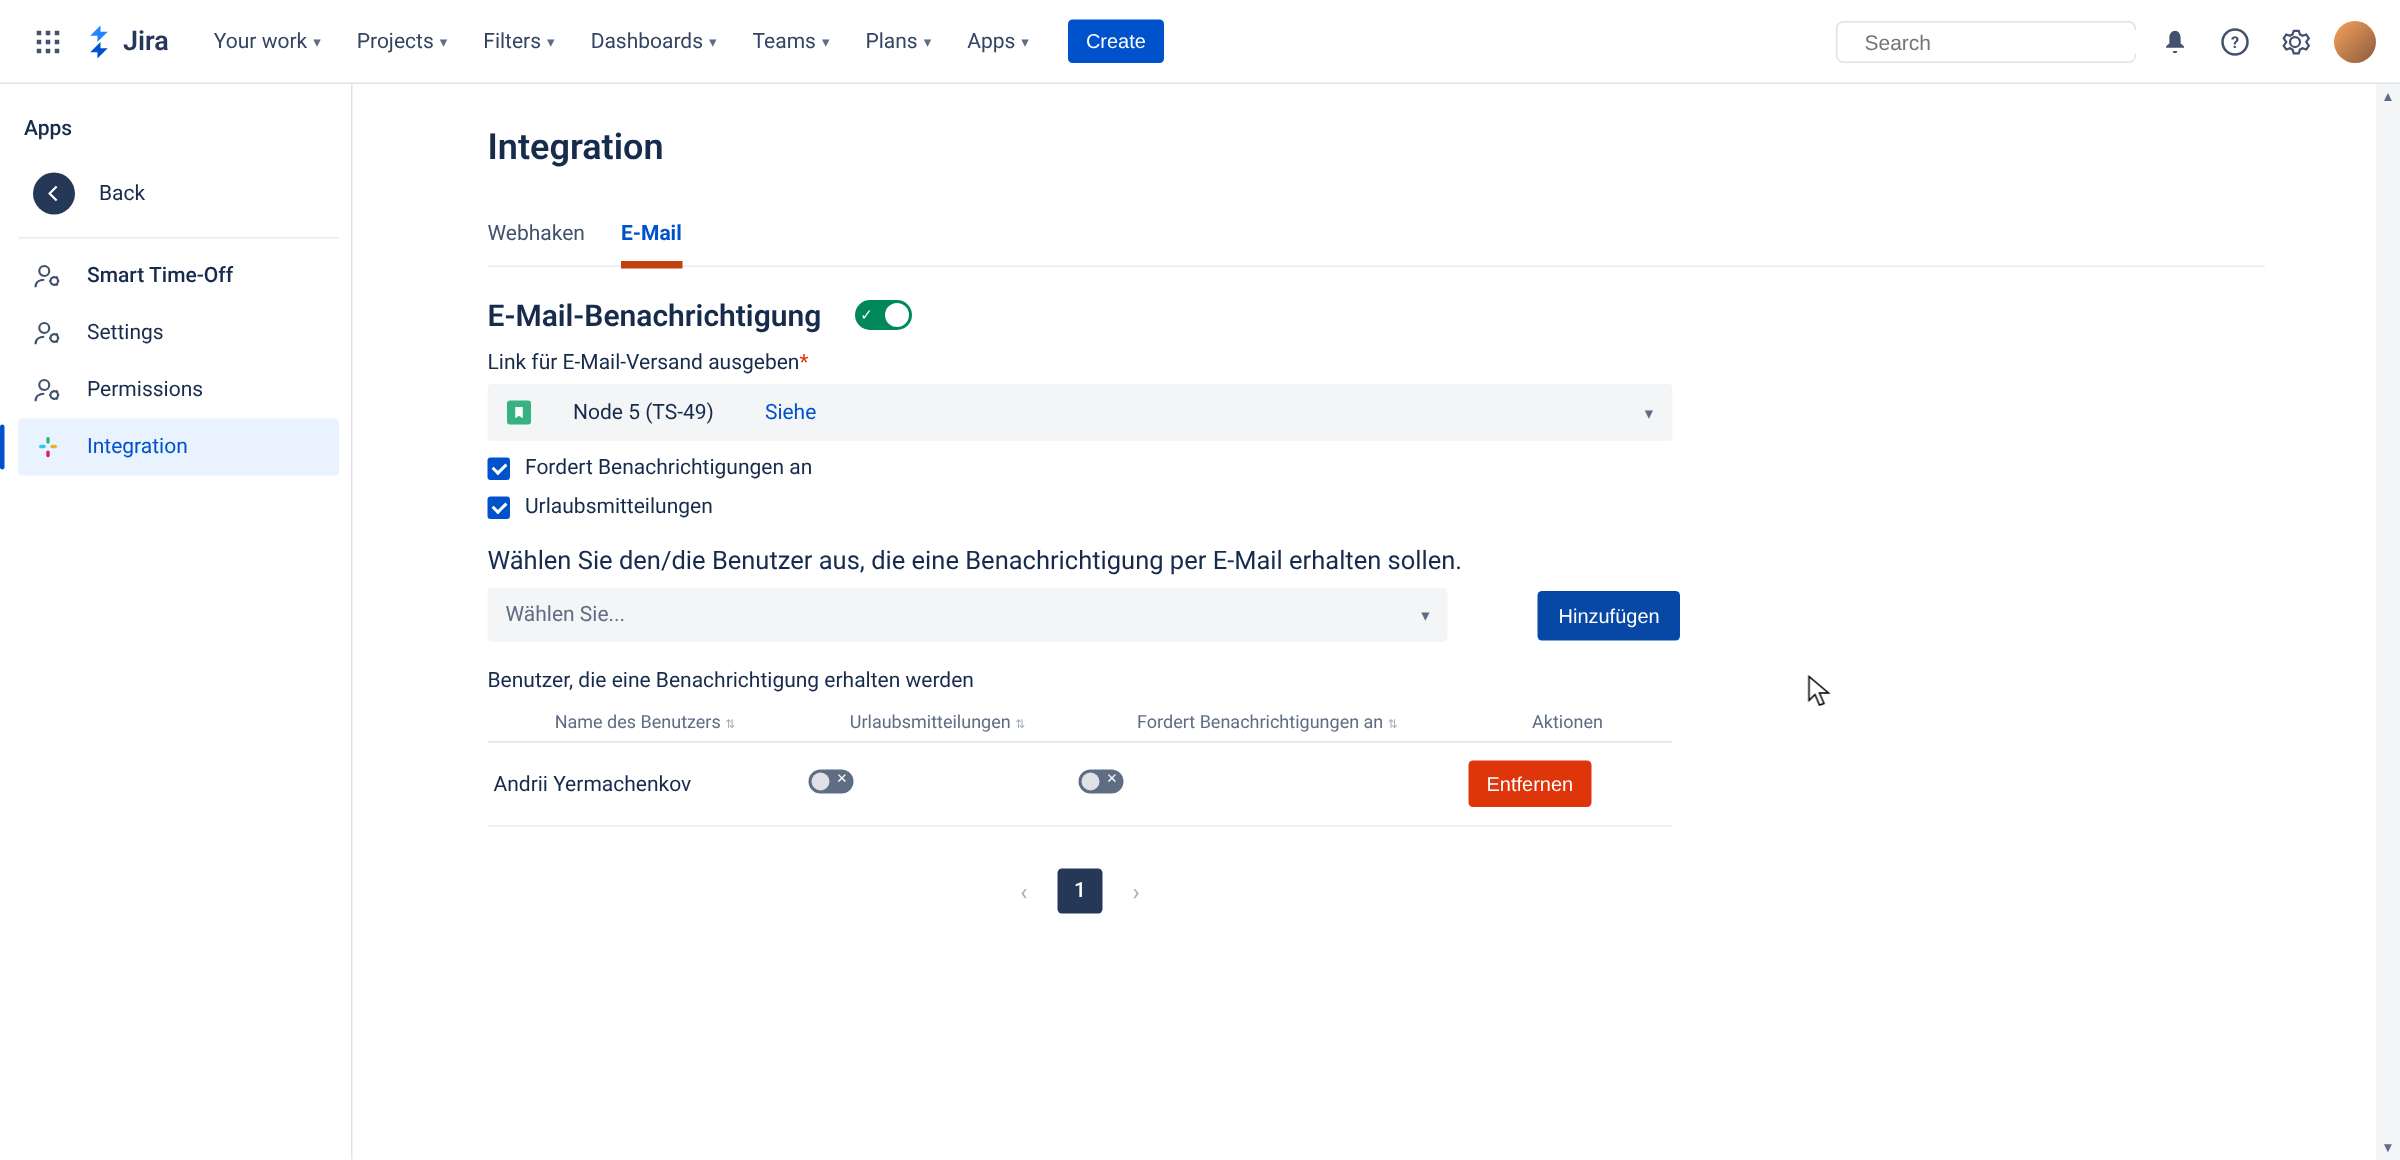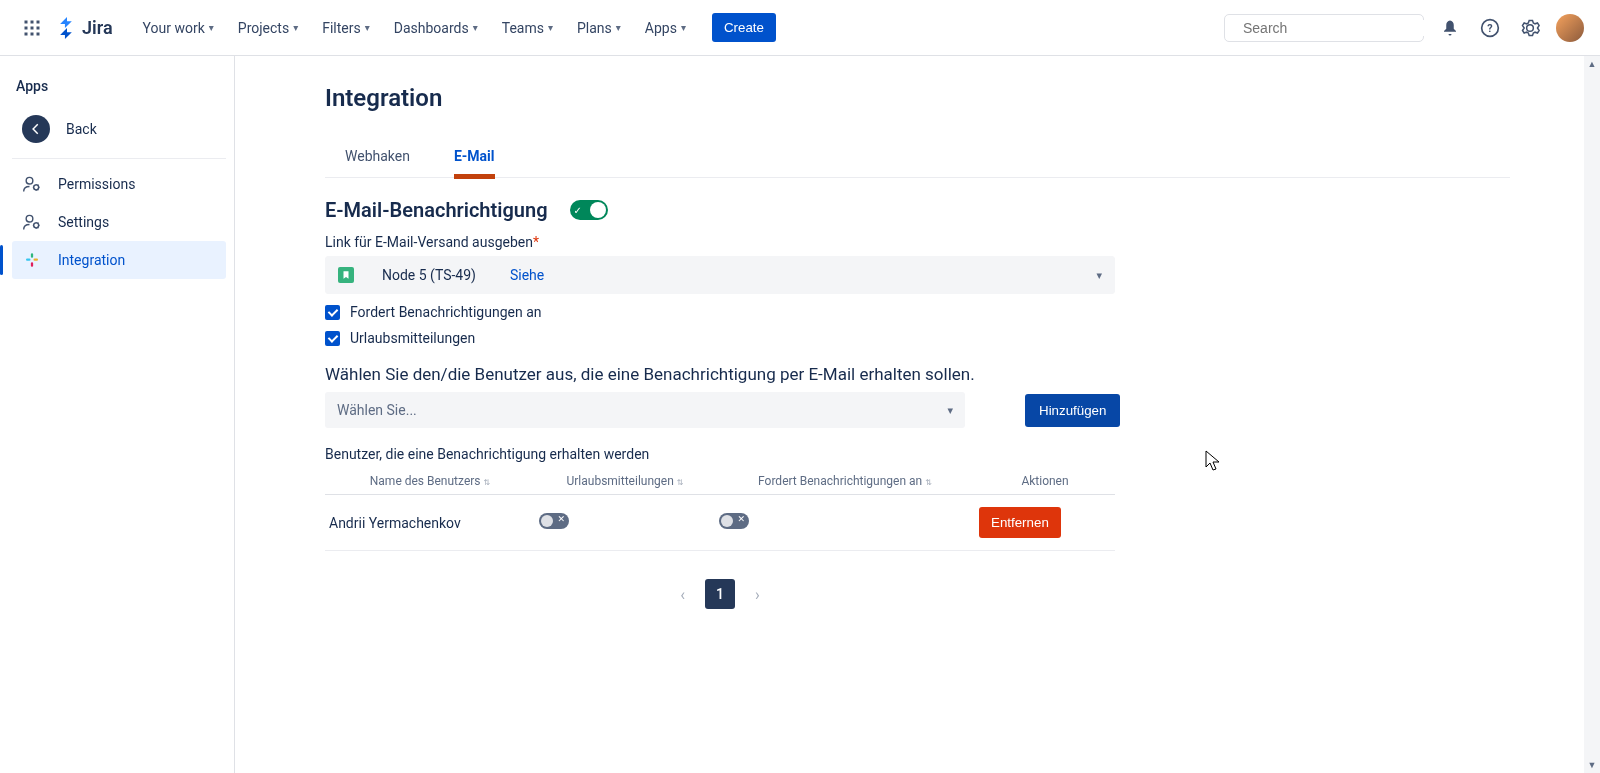--- a/index.html
+++ b/index.html
@@ -27,21 +27,21 @@
   .sidebar-sep { border:none; border-top:1px solid #EBECF0; margin:6px 0; }
   .sidebar-item { display:flex; align-items:center; gap:16px; padding:9px 10px; border-radius:3px; cursor:pointer; color:#172B4D; }
   .sidebar-item.active{ background:#E9F2FF; color:#0052CC; position:relative; }
   .sidebar-item.active::before{ content:""; position:absolute; left:-12px; top:4px; bottom:4px; width:3px; background:#0052CC; border-radius:2px; }
   .sidebar .icon{ width:20px; height:20px; display:flex; align-items:center; justify-content:center; color:#42526E; }
   .back-icon{ width:28px; height:28px; border-radius:50%; background:#253858; display:flex; align-items:center; justify-content:center; color:#fff; }
 
   .main { flex:1; overflow:auto; padding:28px 90px 40px 90px; }
   .page-title { font-size:24px; font-weight:600; margin-bottom:32px; }
   .tabs { display:flex; gap:24px; border-bottom:1px solid #EBECF0; margin-bottom:20px; }
-  .tab { padding:4px 0 10px 0; cursor:pointer; color:#42526E;margin-left:20px; }
+  .tab { padding:4px 0 10px 0; cursor:pointer; color:#42526E; }
   .tab.active { color:#0052CC; border-bottom:5px solid #c2410c; font-weight:700; margin-bottom:-2px; }
 
   .section-head { display:flex; align-items:center; gap:22px; margin-bottom:12px; }
   .section-head h2 { font-size:20px; font-weight:600; }
   .toggle-lg { width:38px; height:20px; border-radius:10px; background:#00875A; position:relative; cursor:pointer; display:flex; align-items:center; }
   .toggle-lg .check { position:absolute; left:4px; color:#fff; font-size:10px; }
   .toggle-lg .knob { position:absolute; right:2px; width:16px; height:16px; border-radius:50%; background:#fff; }
 
   .field-label { font-size:14px; margin-bottom:6px; }
   .field-label .req { color:#DE350B; }
@@ -181,32 +181,43 @@
     <hr class="sidebar-sep">
     <div class="sidebar-item">
       <span class="icon">
           <svg width="20" height="20" viewBox="0 0 24 24" fill="none" stroke="#42526E" stroke-width="1.7">
             <circle cx="9" cy="8" r="4"></circle>
             <path d="M2 21c0-4 3-6 7-6"></path>
             <circle cx="17" cy="16" r="3"></circle>
             <path d="M17 12v1M17 19v1M13 16h1M20 16h1M14.5 13.5l.7.7M19 18.8l.7.7M14.5 18.5l.7-.7M19 13.2l.7-.7"></path>
           </svg>
         </span>
-      <span>Permissions</span>
+      <span style="font-weight:500;">Smart Time-Off</span>
     </div>
     <div class="sidebar-item">
       <span class="icon">
           <svg width="20" height="20" viewBox="0 0 24 24" fill="none" stroke="#42526E" stroke-width="1.7">
             <circle cx="9" cy="8" r="4"></circle>
             <path d="M2 21c0-4 3-6 7-6"></path>
             <circle cx="17" cy="16" r="3"></circle>
             <path d="M17 12v1M17 19v1M13 16h1M20 16h1M14.5 13.5l.7.7M19 18.8l.7.7M14.5 18.5l.7-.7M19 13.2l.7-.7"></path>
           </svg>
         </span>
       <span>Settings</span>
+    </div>
+    <div class="sidebar-item">
+      <span class="icon">
+          <svg width="20" height="20" viewBox="0 0 24 24" fill="none" stroke="#42526E" stroke-width="1.7">
+            <circle cx="9" cy="8" r="4"></circle>
+            <path d="M2 21c0-4 3-6 7-6"></path>
+            <circle cx="17" cy="16" r="3"></circle>
+            <path d="M17 12v1M17 19v1M13 16h1M20 16h1M14.5 13.5l.7.7M19 18.8l.7.7M14.5 18.5l.7-.7M19 13.2l.7-.7"></path>
+          </svg>
+        </span>
+      <span>Permissions</span>
     </div>
     <div class="sidebar-item active">
       <span class="icon">
           <svg width="18" height="18" viewBox="0 0 24 24">
             <rect x="4" y="10" width="6" height="3" rx="1.5" fill="#36C5F0"></rect>
             <rect x="14" y="10" width="6" height="3" rx="1.5" fill="#ECB22E"></rect>
             <rect x="10.5" y="3" width="3" height="6" rx="1.5" fill="#2EB67D"></rect>
             <rect x="10.5" y="15" width="3" height="6" rx="1.5" fill="#E01E5A"></rect>
           </svg>
         </span>

